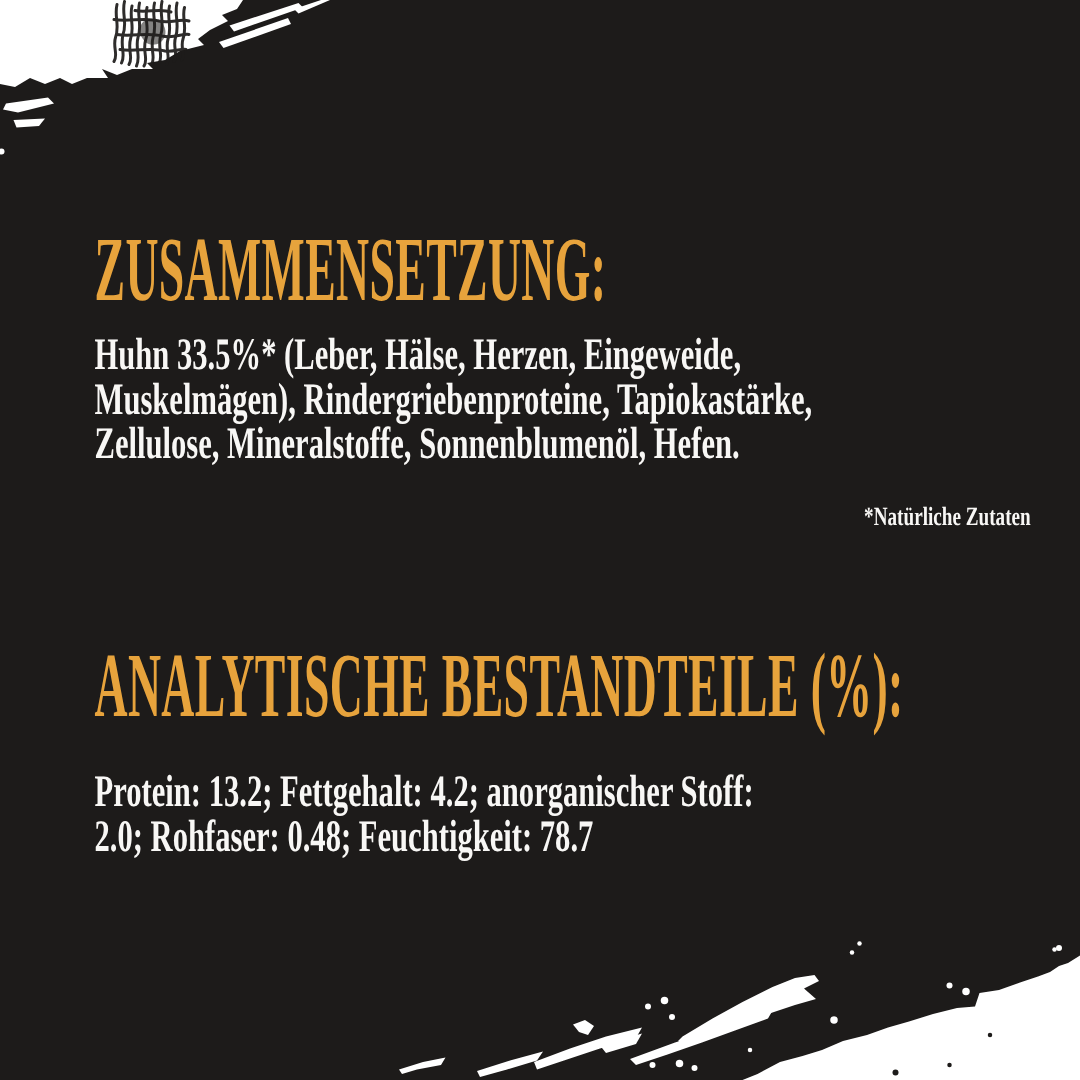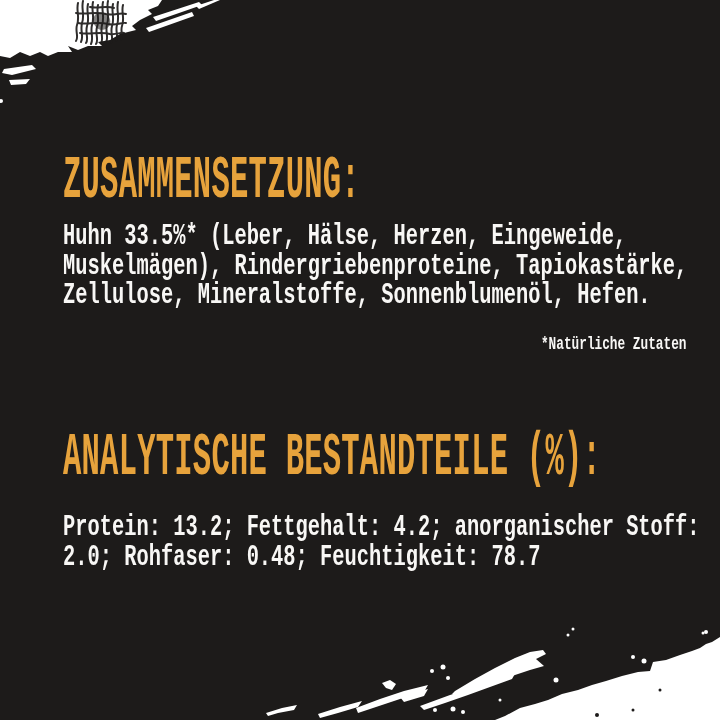--- a/index.html
+++ b/index.html
@@ -6,21 +6,21 @@
     margin: 0;
     padding: 0;
     background: #1d1b1a;
   }
   .stage {
     position: relative;
     width: 720px;
     height: 720px;
     background: #1d1b1a;
     overflow: hidden;
-    font-family: Liberation Mono, monospace;
+    font-family: Liberation Serif, serif;
   }
   .brush-svg {
     position: absolute;
     left: 0;
     top: 0;
     width: 720px;
     height: 720px;
     pointer-events: none;
   }
   .heading {

